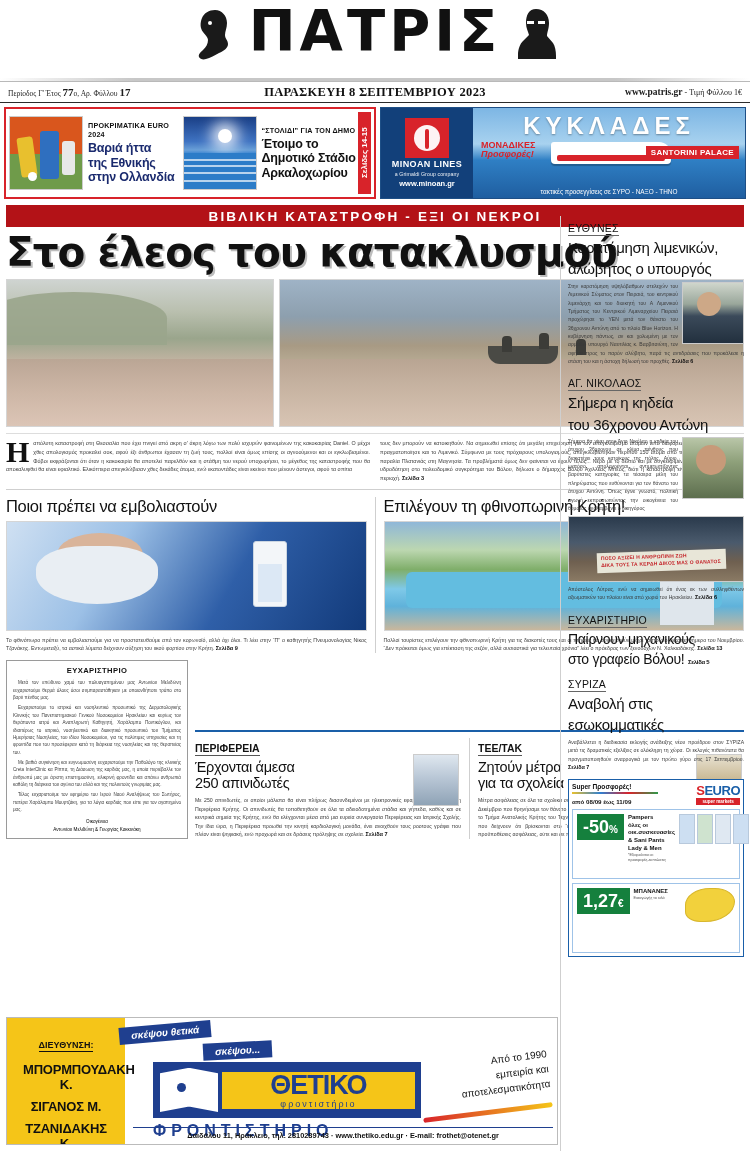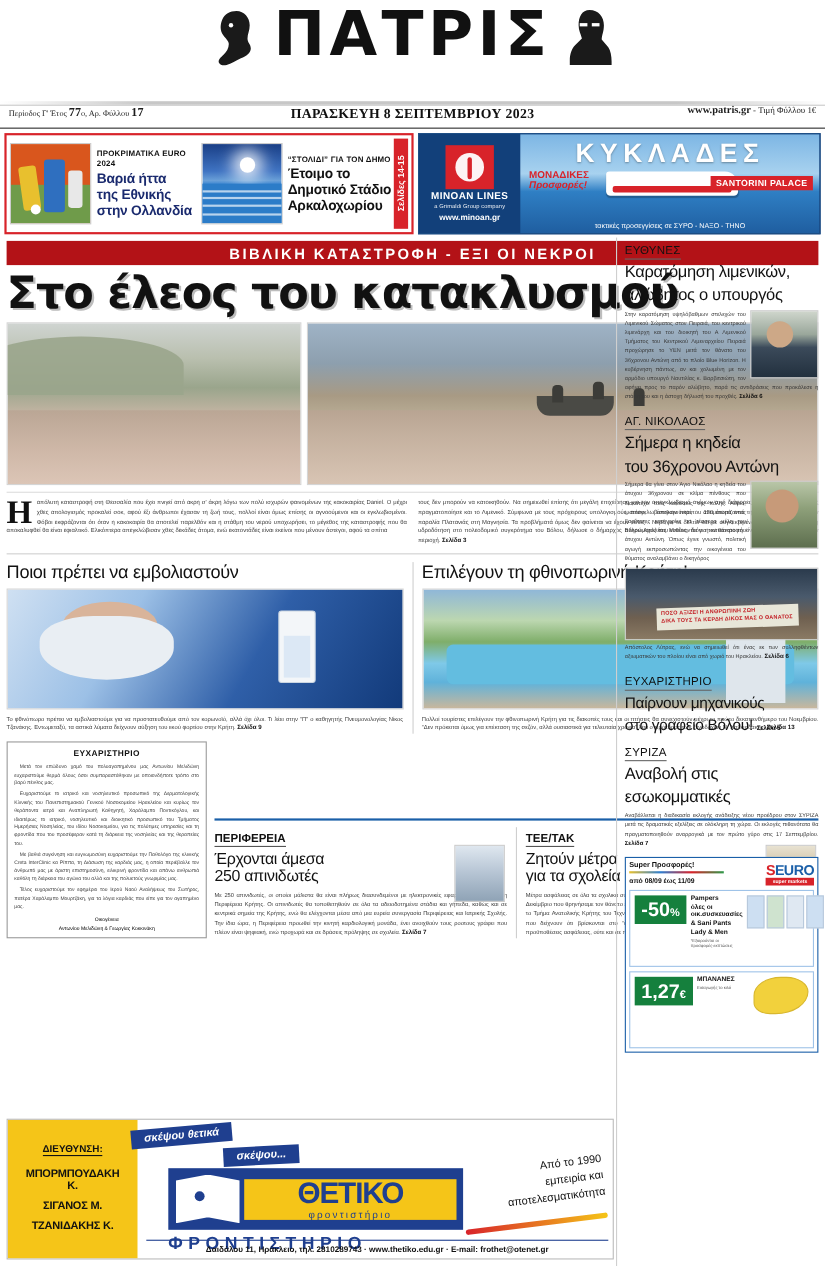--- a/index.html
+++ b/index.html
@@ -21,23 +21,23 @@
     color:#111; line-height:1; padding-bottom:4px;
   }
   .mast-face { width:42px; height:54px; position:relative; }
   .mast-face svg { display:block; }
   .mast-sub {
     text-align:center; font-weight:700; font-size:10.5px; letter-spacing:.6px;
     color:#111; margin-top:1px; font-family:"Liberation Serif", serif;
   }
 
   .infobar {
-    position:relative; height:22px; margin-top:17px;
+    position:relative; height:22px; margin-top:3px;
     border-top:1px solid #b9b9b9; border-bottom:1.5px solid #2b2b2b;
-    display:flex; 
+    display:flex; align-items:center;
   }
   .infobar:before{
     content:""; position:absolute; left:0; right:0; top:-4px; height:3px;
     background:linear-gradient(90deg,#fff 0%,#c7c7c7 18%,#c7c7c7 82%,#fff 100%);
   }
   .ib-left { width:33%; padding-left:8px; font-size:7.5px; color:#1c1c1c; font-family:"Liberation Serif", serif; }
   .ib-left b { font-size:11px; }
   .ib-mid { width:34%; text-align:center; font-weight:700; font-size:12.5px; letter-spacing:.3px; font-family:"Liberation Serif", serif; color:#111; }
   .ib-right { width:33%; text-align:right; padding-right:8px; font-size:8px; color:#1c1c1c; font-family:"Liberation Serif", serif; }
   .ib-right b { font-size:9.5px; }
@@ -204,21 +204,21 @@
   .prod.g { background:#cfe3cf; }
   .prod.b { background:#cddff2; }
   .banana { width:50px; height:34px; background:#f2d13c; border-radius:50% 40% 60% 30%; border:1px solid #d8b72e; }
 
   
   .adbar { position:absolute; left:6px; bottom:6px; width:552px; height:128px; border:1px solid #bbb; background:#fff; overflow:hidden; }
   .ad-yellow { position:absolute; left:0; top:0; bottom:0; width:118px; background:#f5c518; }
   .ad-dir { position:absolute; left:0; width:118px; top:16px; text-align:center; }
   .ad-dir .lbl { font-size:9px; font-weight:800; color:#111; border-bottom:1.5px solid #111; display:inline-block; padding-bottom:1px; }
   .ad-names { margin-top:10px; text-align:center; }
-  .ad-names div { font-size:10px; font-weight:800; color:#111; margin:7px 16px; letter-spacing:-.2px; }
+  .ad-names div { font-size:13px; font-weight:800; color:#111; margin:7px 16px; letter-spacing:-.2px; }
   .ad-tag1, .ad-tag2 {
     position:absolute; background:#1f3f8f; color:#fff; font-style:italic;
     font-weight:700; font-size:10px; padding:3px 12px;
   }
   .ad-tag1 { left:112px; top:6px; transform:rotate(-5deg); }
   .ad-tag2 { left:196px; top:24px; transform:rotate(-3deg); }
   .ad-logo { position:absolute; left:146px; top:44px; width:268px; height:56px; background:#1f3f8f; display:flex; align-items:center; }
   .ad-book { width:58px; height:44px; margin-left:7px; background:#fff; clip-path:polygon(0 12%,48% 0,52% 0,100% 12%,100% 100%,52% 88%,48% 88%,0 100%); position:relative; }
   .ad-book:after { content:""; position:absolute; left:30%; top:34%; width:9px; height:9px; background:#1f3f8f; border-radius:50%; }
   .ad-theta { flex:1; margin:4px 6px 4px 4px; background:#f5c518; display:flex; flex-direction:column; align-items:center; justify-content:center; }

